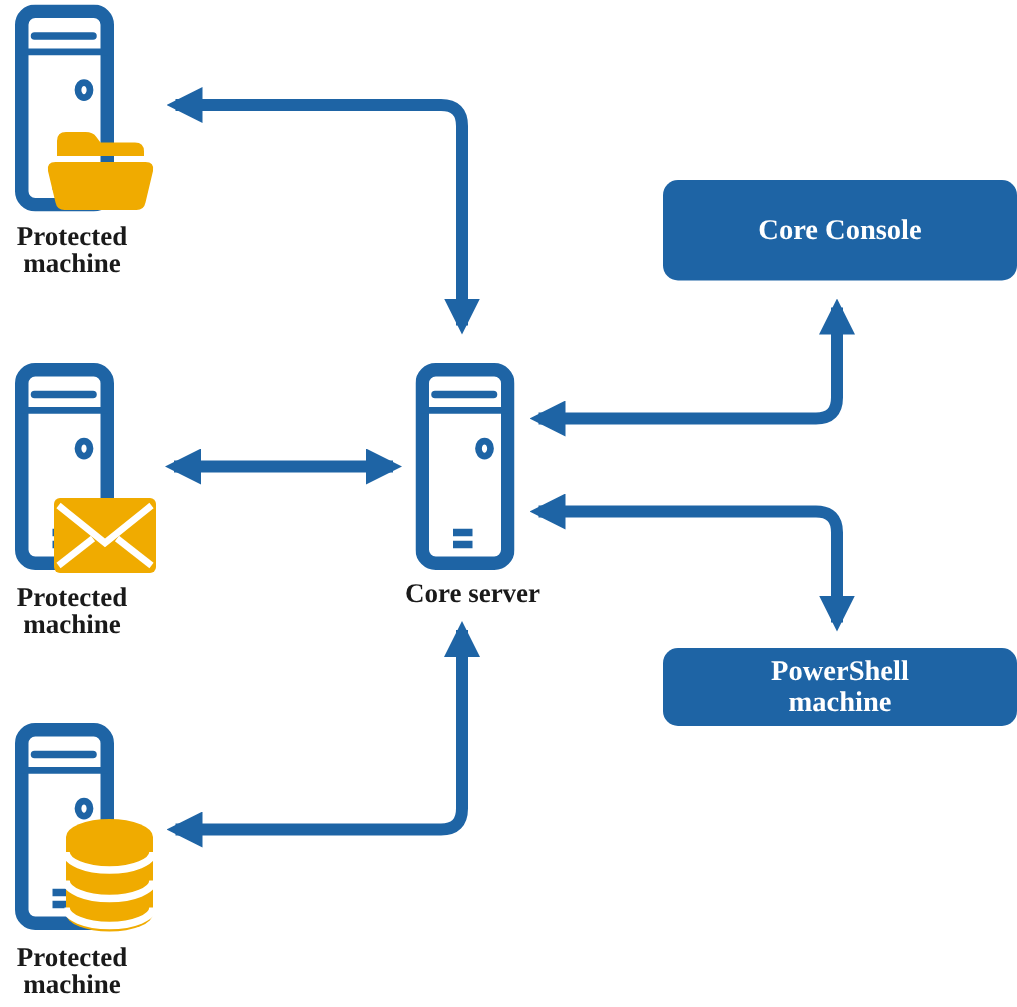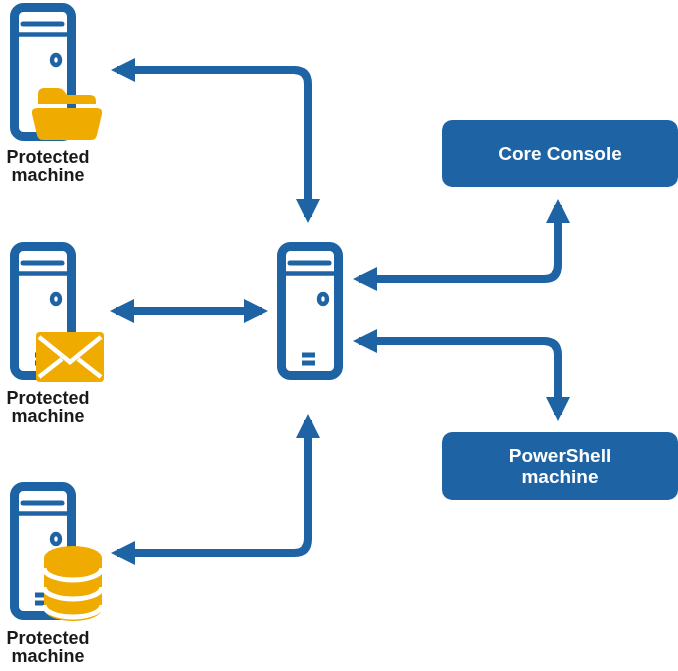--- a/index.html
+++ b/index.html
@@ -1,35 +1,35 @@
 <!DOCTYPE html>
 <html style="--blue: #1E64A5; --yellow: #F0AB00; --label_text: #1A1A1A; --box_text: #FFFFFF; --canvas_bg: #FFFFFF;"><head>
 <meta charset="utf-8">
 <style>
   html,body{margin:0;padding:0;background:#fff;}
   .canvas{
     position:relative;width:678px;height:671px;background:var(--canvas_bg,#fff);
-    overflow:hidden;font-family:Liberation Sans, sans-serif;
+    overflow:hidden;font-family:Liberation Serif, serif;
   }
   .arrows{position:absolute;left:0;top:0;z-index:1;}
   .edge{stroke:var(--blue);stroke-width:8;fill:none;}
   .node{position:absolute;z-index:2;line-height:0;}
   .accent{position:absolute;z-index:3;line-height:0;}
   .m-label{
     position:absolute;z-index:4;color:var(--label_text,#1a1a1a);
     font-weight:bold;font-size:18px;line-height:18px;text-align:center;white-space:nowrap;
   }
   .bluebox{
     position:absolute;z-index:2;left:442px;width:236px;background:var(--blue);
     border-radius:10px;color:var(--box_text,#fff);font-weight:bold;font-size:19px;
     line-height:21px;display:flex;flex-direction:column;align-items:center;
     justify-content:center;text-align:center;
   }
   .box-console{top:120px;height:67px;}
-  .box-powershell{top:432px;height:68px;text-align:right;}
+  .box-powershell{top:432px;height:52px;text-align:right;}
 </style>
 </head>
 <body>
 
 <svg width="0" height="0" style="position:absolute" aria-hidden="true">
   <defs>
     <g id="tower">
       <rect x="4.5" y="4.5" width="57" height="129" rx="9" fill="#fff" stroke="var(--blue)" stroke-width="9"></rect>
       <line x1="13" y1="21" x2="52" y2="21" stroke="var(--blue)" stroke-width="5" stroke-linecap="round"></line>
       <line x1="4" y1="31.5" x2="62" y2="31.5" stroke="var(--blue)" stroke-width="4.5"></line>
@@ -105,20 +105,23 @@
   <div class="m-label" style="left:-7px;top:629px;width:110px">
     <span>Protected</span><br>
     <span>machine</span>
   </div>
 
   <div class="node" style="left:277px;top:242px">
     <svg width="66" height="138" viewBox="0 0 66 138">
         <use href="#tower"></use>
       </svg>
   </div>
+  <div class="m-label" style="left:240px;top:386px;width:150px">
+    <span>Core server</span>
+  </div>
 
   <div class="bluebox box-console">
     <span>Core Console</span>
   </div>
 
   <div class="bluebox box-powershell">
     <span>PowerShell</span>
     <span>machine</span>
   </div>
 

